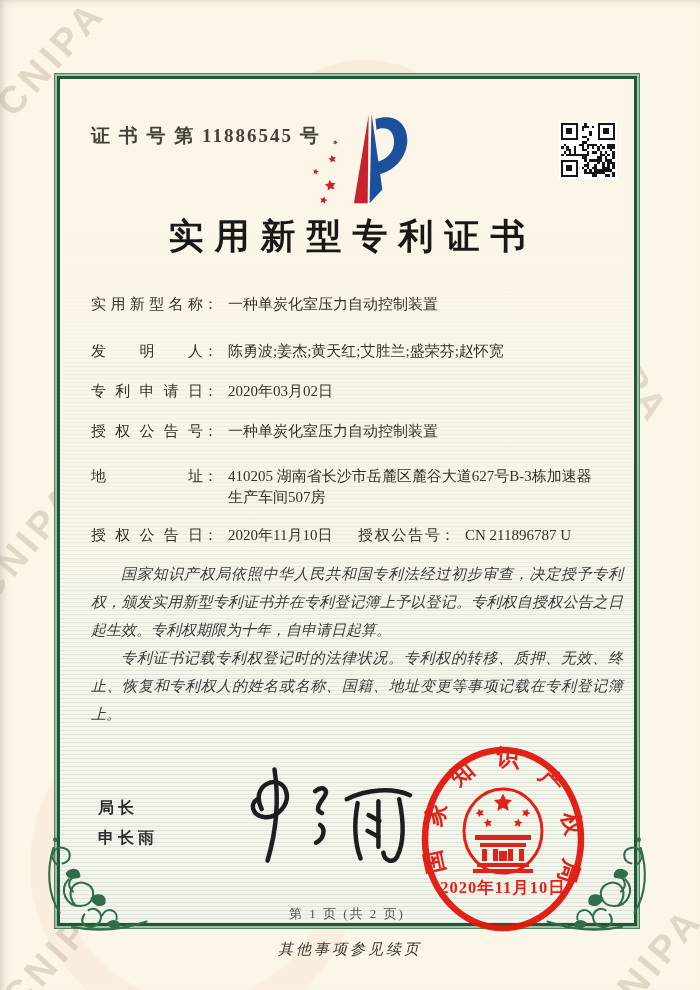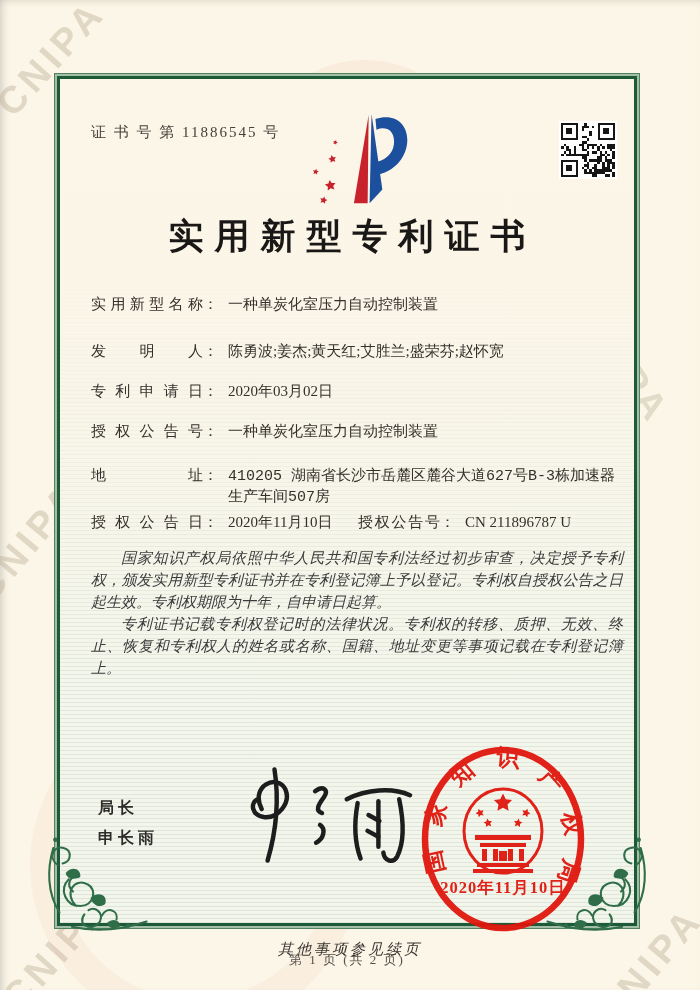--- a/index.html
+++ b/index.html
@@ -29,52 +29,52 @@
            background:
              linear-gradient(180deg, rgba(252,246,232,.97) 0%, rgba(252,246,232,.93) 22%,
                              rgba(252,246,233,.55) 48%, rgba(250,249,240,.18) 70%, rgba(247,249,241,.05) 100%),
              repeating-linear-gradient(180deg, #f2f5eb 0px, #f2f5eb 3px, #dde4d6 3px, #dde4d6 4px); }
 
   .corner-orn { position:absolute; width:116px; height:114px; pointer-events:none; }
   .orn-bl { left:-16px; bottom:-10px; }
   .orn-br { right:-16px; bottom:-10px; transform:scaleX(-1); }
 
   
-  .cert-no { position:absolute; left:31px; top:44px; font-size:15px; letter-spacing:2px; color:#45403a; }
+  .cert-no { position:absolute; left:31px; top:44px; font-size:19px; letter-spacing:2px; color:#45403a;font-weight:bold; }
   .logo { position:absolute; left:230px; top:34px; width:120px; height:98px; }
   .qr { position:absolute; right:17px; top:42px; width:58px; height:58px; background:#fff; padding:2px; }
   .qr-grid { position:relative; width:54px; height:54px; background:#fdfdfd; }
   .finder { position:absolute; width:17px; height:17px; border:2.6px solid #151515; background:#fdfdfd; }
   .finder i { position:absolute; left:2.6px; top:2.6px; width:6.5px; height:6.5px; background:#151515; display:block; }
   .f-tl { left:0; top:0; } .f-tr { right:0; top:0; } .f-bl { left:0; bottom:0; }
   .title { position:absolute; left:0; top:134px; width:100%; text-align:center;
            font-size:35px; font-weight:700; letter-spacing:11px; color:#1a1816; text-indent:11px; }
 
   
   .content { position:absolute; left:31px; top:215px; width:532px; font-size:15px; color:#35302b; line-height:21px; }
   .frow { margin-bottom:19px; white-space:nowrap; }
   .frow .lab { display:inline-block; width:112px; text-align:justify; text-align-last:justify; vertical-align:top; }
   .frow .col { display:inline-block; vertical-align:top; }
   .frow .val { display:inline-block; margin-left:10px; vertical-align:top; white-space:pre-line; max-width:400px; }
-  .mb-lg { margin-bottom:26px; } .mb-md { margin-bottom:24px; } .mb-xs { margin-bottom:4px;font-family:Liberation Mono, monospace; }
+  .mb-lg { margin-bottom:26px; } .mb-md { margin-bottom:24px; } .mb-xs { margin-bottom:17px; }
   .grant-row { position:relative; margin-bottom:0; }
   .grant-no { position:absolute; left:267px; top:0; white-space:nowrap; }
   .grant-no .lab { width:82px; }
 
   .paras { margin-top:14px; font-style:italic; color:#3a3a3a; }
-  .paras p { text-indent:2em; line-height:22px; text-align:justify; white-space:normal; }
+  .paras p { text-indent:2em; line-height:28px; text-align:justify; white-space:normal; }
 
   
   .signer { position:absolute; left:38px; top:714px; font-family:"Liberation Sans","DejaVu Sans",sans-serif;
             font-size:16px; font-weight:600; letter-spacing:4px; color:#2e2c2a; line-height:30px; }
   .signature { position:absolute; left:168px; top:686px; width:188px; height:100px; }
 
   .seal { position:absolute; left:360px; top:666px; width:166px; height:188px; opacity:.94; }
 
-  .page-no { position:absolute; left:0; top:872px; width:100%; text-align:center;
+  .page-no { position:absolute; left:0; top:826px; width:100%; text-align:center;
              font-size:13px; letter-spacing:2px; color:#55504a; }
   .cont-note { position:absolute; left:0; top:940px; width:100%; text-align:center;
                font-size:15px; font-style:italic; letter-spacing:3px; color:#39363
 2; color:#3a3732; }
 </style>
 </head>
 <body>
 
 <div class="page">
 

